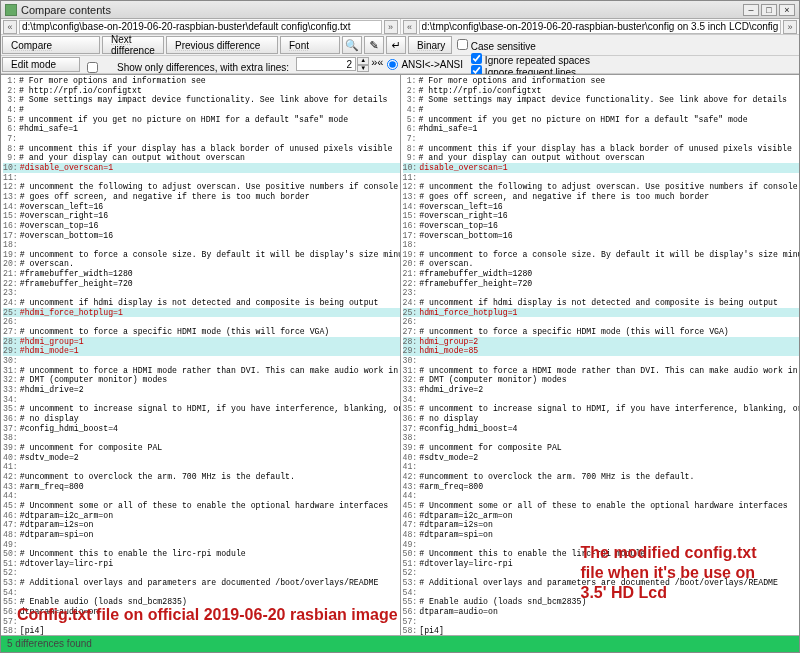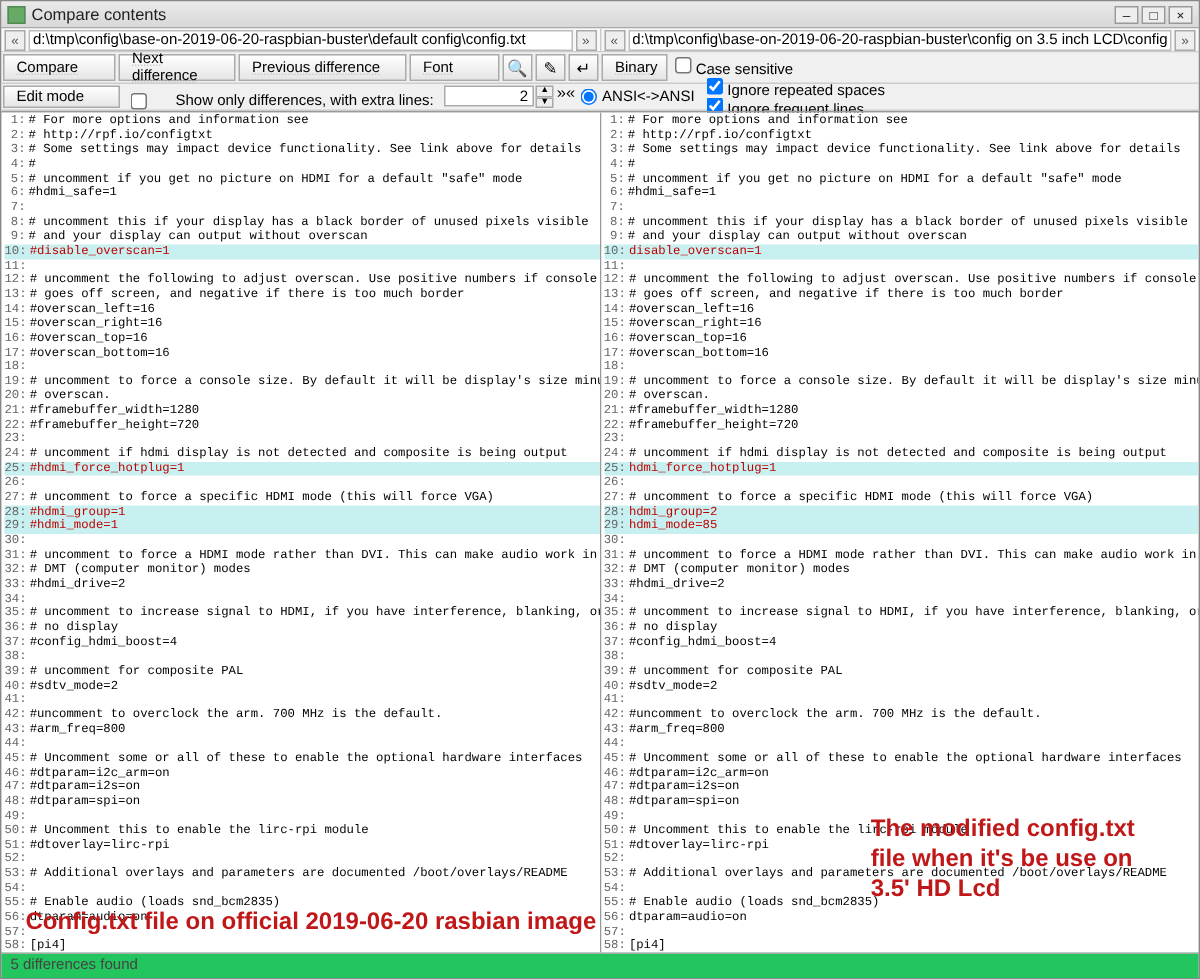--- a/index.html
+++ b/index.html
@@ -61,24 +61,24 @@
       <div class="patharrow">»</div>
     </div>
     <div class="half">
       <div class="patharrow">«</div>
       <input value="d:\tmp\config\base-on-2019-06-20-raspbian-buster\config on 3.5 inch LCD\config.txt" style="">
       <div class="patharrow">»</div>
     </div>
   </div>
 
   <div class="toolbar">
-    <div class="btn" style="width:75px">
+    <div class="btn" style="width:98px">
         <span>Compare</span>
       </div>
-    <div class="btn" style="width:78px">
+    <div class="btn" style="width:62px">
         <span>Next difference</span>
       </div>
     <div class="btn" style="width:112px">
         <span>Previous difference</span>
       </div>
     <div class="btn" style="width:60px">
         <span>Font</span>
       </div>
     <div class="ibtn">🔍</div>
     <div class="ibtn">✎</div>

